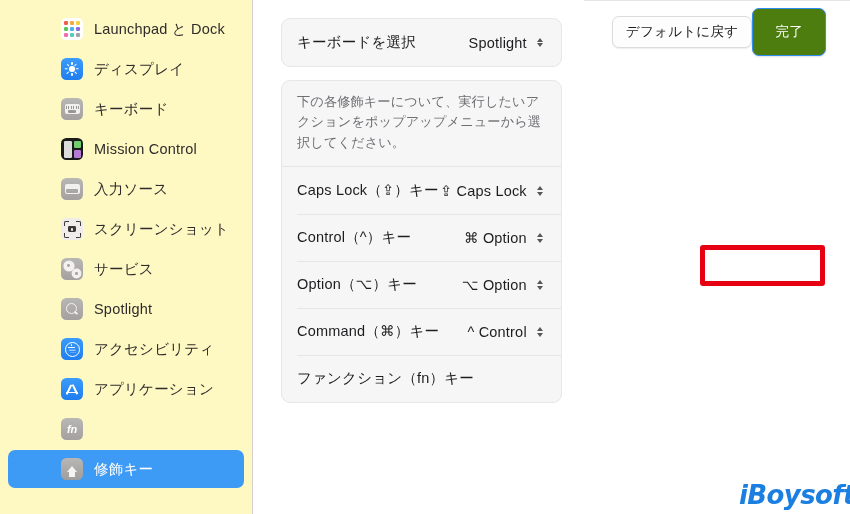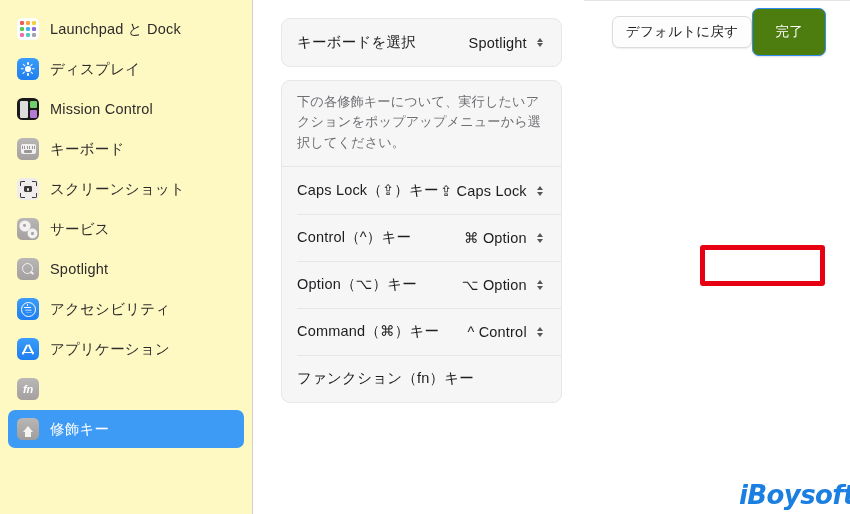--- a/index.html
+++ b/index.html
@@ -48,20 +48,21 @@
   .side-item.selected .side-label { color: #ffffff; }
 
   .sicon {
     width: 22px; height: 22px;
     border-radius: 5.5px;
     flex: 0 0 22px;
     display: flex; align-items: center; justify-content: center;
     font-size: 11px; font-weight: bold; color: #fff;
     overflow: hidden;
     position: relative;
+    margin-left: 44px;
   }
 
   
   .ic-launchpad { background: #ffffff; }
   .ic-launchpad .grid {
     width: 17px; height: 17px;
     display: grid;
     grid-template-columns: repeat(3,1fr);
     grid-template-rows: repeat(3,1fr);
     gap: 1.6px;
@@ -392,37 +393,43 @@
           <span class="ray"></span>
           <span class="ray" style="transform:rotate(45deg)"></span>
           <span class="ray" style="transform:rotate(90deg)"></span>
           <span class="ray" style="transform:rotate(135deg)"></span>
         </span>
       </span>
       <span class="side-label">ディスプレイ</span>
     </div>
 
     <div class="side-item">
+      <span class="sicon ic-keyboard">
+          <span class="kb"></span>
+        </span>
+      <span class="side-label">キーボード</span>
+    </div>
+
+    <div class="side-item">
       <span class="sicon ic-mission">
         <span class="mc">
             <i class="tall"></i>
             <i class="g"></i>
             <i class="p"></i>
           </span>
       </span>
       <span class="side-label">Mission Control</span>
     </div>
 
     <div class="side-item">
-      <span class="sicon ic-keyboard">
-          <span class="kb"></span>
-        </span>
-      <span class="side-label">キーボード</span>
-    </div>
-
+      <span class="sicon ic-input">
+          <span class="is"></span>
+        </span>
+      <span class="side-label">入力ソース</span>
+    </div>
 
     <div class="side-item">
       <span class="sicon ic-screenshot">
         <span class="ss">
           <span class="c tl"></span>
             <span class="c tr"></span>
             <span class="c bl"></span>
             <span class="c br"></span>
           <span class="cam"></span>
         </span>

